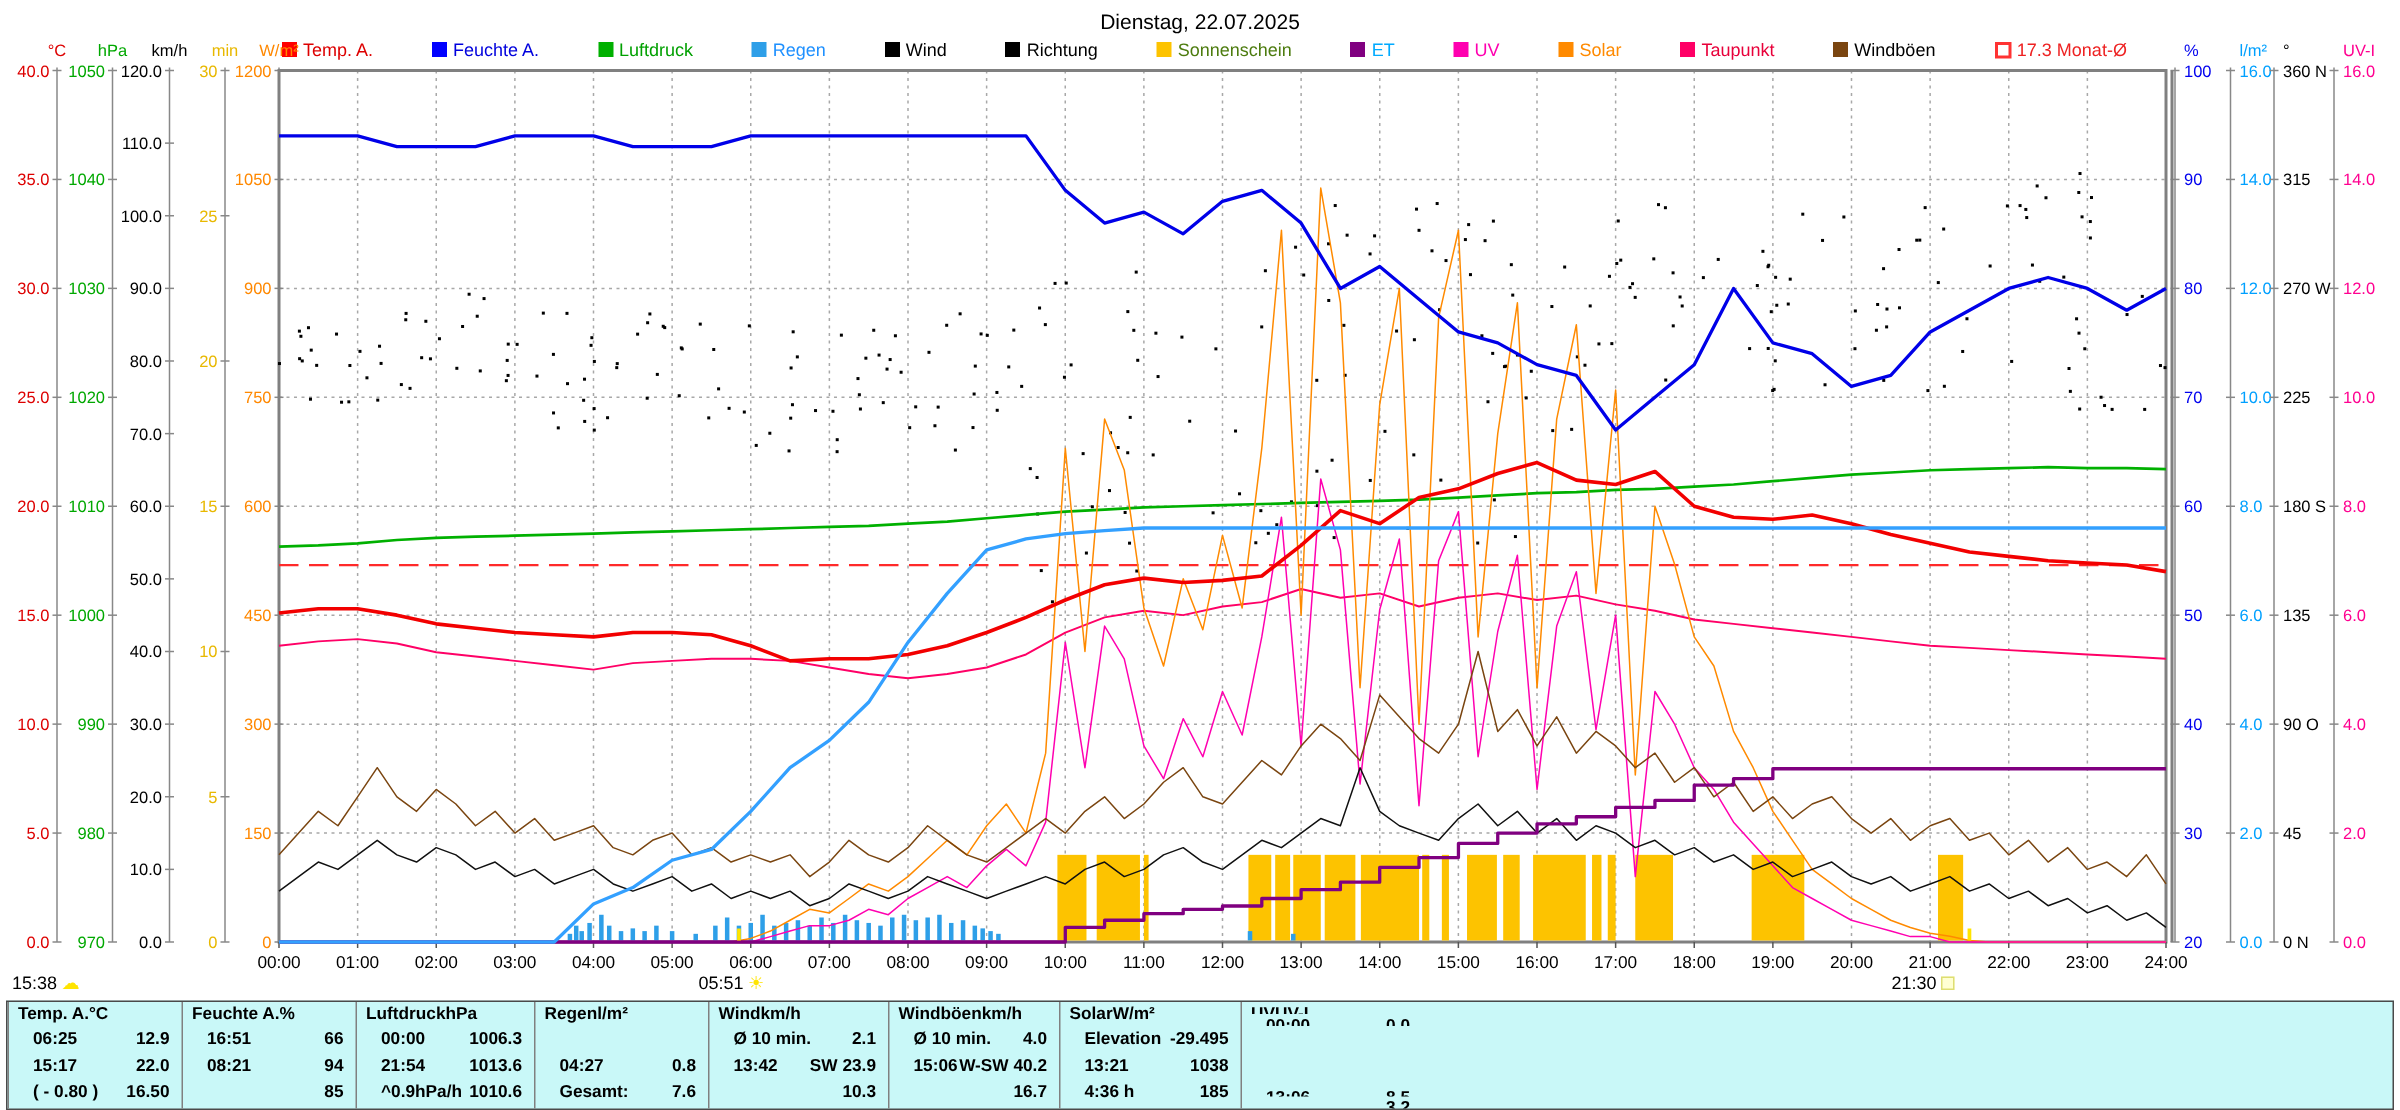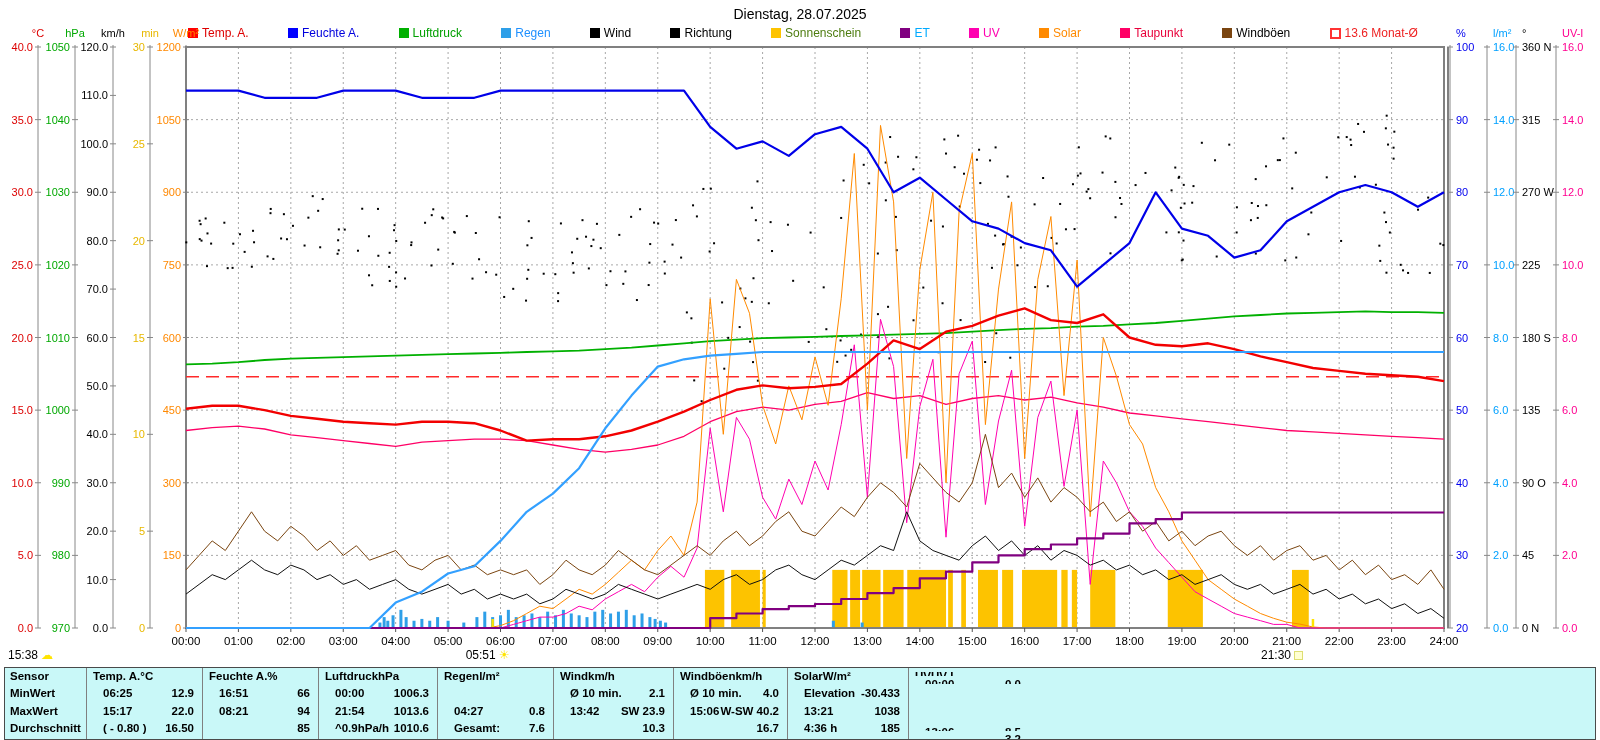--- a/index.html
+++ b/index.html
@@ -29,21 +29,21 @@
   .trow{display:flex;height:17.4px;line-height:17.6px;overflow:hidden;}
   .tt{padding-left:16px;white-space:pre;}
   .tv{margin-left:auto;padding-right:8px;white-space:pre;}
   .gname{padding-left:6px;white-space:pre;}
   .sname{padding-left:5px;white-space:pre;}
 </style>
 </head>
 <body>
 
 <div id="page">
-  <div class="title">Dienstag, 28.07.2025</div>
+  <div class="title">Dienstag, 22.07.2025</div>
   <div class="legend" id="legend">
       <div class="litem">
         <span class="lsq" style="background: rgb(255, 0, 0);"></span>
         <span style="color: rgb(221, 0, 0);">Temp. A.</span>
       </div>
       <div class="litem">
         <span class="lsq" style="background: rgb(0, 0, 255);"></span>
         <span style="color: rgb(0, 0, 221);">Feuchte A.</span>
       </div>
       <div class="litem">
@@ -81,21 +81,21 @@
       <div class="litem">
         <span class="lsq" style="background: rgb(255, 0, 102);"></span>
         <span style="color: rgb(232, 0, 58);">Taupunkt</span>
       </div>
       <div class="litem">
         <span class="lsq" style="background: rgb(122, 69, 16);"></span>
         <span style="color: rgb(0, 0, 0);">Windböen</span>
       </div>
       <div class="litem">
         <span class="lsq open" style="border: 2px solid rgb(255, 51, 51);"></span>
-        <span style="color: rgb(238, 34, 34);">13.6 Monat-Ø</span>
+        <span style="color: rgb(238, 34, 34);">17.3 Monat-Ø</span>
       </div>
     </div>
   <svg id="chart" width="1600" height="740">
       <g stroke="#a8a8a8" stroke-dasharray="2 3">
         <line x1="238.41666666666666" y1="47" x2="238.41666666666666" y2="628"></line>
         <line x1="290.8333333333333" y1="47" x2="290.8333333333333" y2="628"></line>
         <line x1="343.25" y1="47" x2="343.25" y2="628"></line>
         <line x1="395.66666666666663" y1="47" x2="395.66666666666663" y2="628"></line>
         <line x1="448.08333333333337" y1="47" x2="448.08333333333337" y2="628"></line>
         <line x1="500.5" y1="47" x2="500.5" y2="628"></line>
@@ -762,34 +762,20 @@
   <div class="marker" id="sunrise-marker" style="left: 465.637px;">
     <span>05:51</span>
     <span class="wicon" id="sun-icon" style="color:#ffe400">☀</span>
   </div>
   <div class="marker" id="sunset-marker" style="left: 1260.96px;">
     <span>21:30</span>
     <span class="sunset-sq"></span>
   </div>
 
   <div class="tbl" id="stats-table">
-      <div class="tcol" style="width: 81px;">
-        <div class="trow">
-          <span class="sname">Sensor</span>
-        </div>
-        <div class="trow">
-          <span class="sname">MinWert</span>
-        </div>
-        <div class="trow">
-          <span class="sname">MaxWert</span>
-        </div>
-        <div class="trow">
-          <span class="sname">Durchschnitt</span>
-        </div>
-      </div>
       <div class="tcol grp" style="width: 115px;">
         <div class="trow">
           <span class="gname">Temp. A.</span>
           <span class="gunit">°C</span>
         </div>
         <div class="trow">
           <span class="tt">06:25</span>
           <span class="tv">12.9</span>
         </div>
         <div class="trow">
@@ -891,21 +877,21 @@
           <span class="tv">16.7</span>
         </div>
       </div>
       <div class="tcol grp" style="width: 120px;">
         <div class="trow">
           <span class="gname">Solar</span>
           <span class="gunit">W/m²</span>
         </div>
         <div class="trow">
           <span class="tt">Elevation</span>
-          <span class="tv">-30.433</span>
+          <span class="tv">-29.495</span>
         </div>
         <div class="trow">
           <span class="tt">13:21</span>
           <span class="tv">1038</span>
         </div>
         <div class="trow">
           <span class="tt">4:36 h</span>
           <span class="tv">185</span>
         </div>
       </div>

